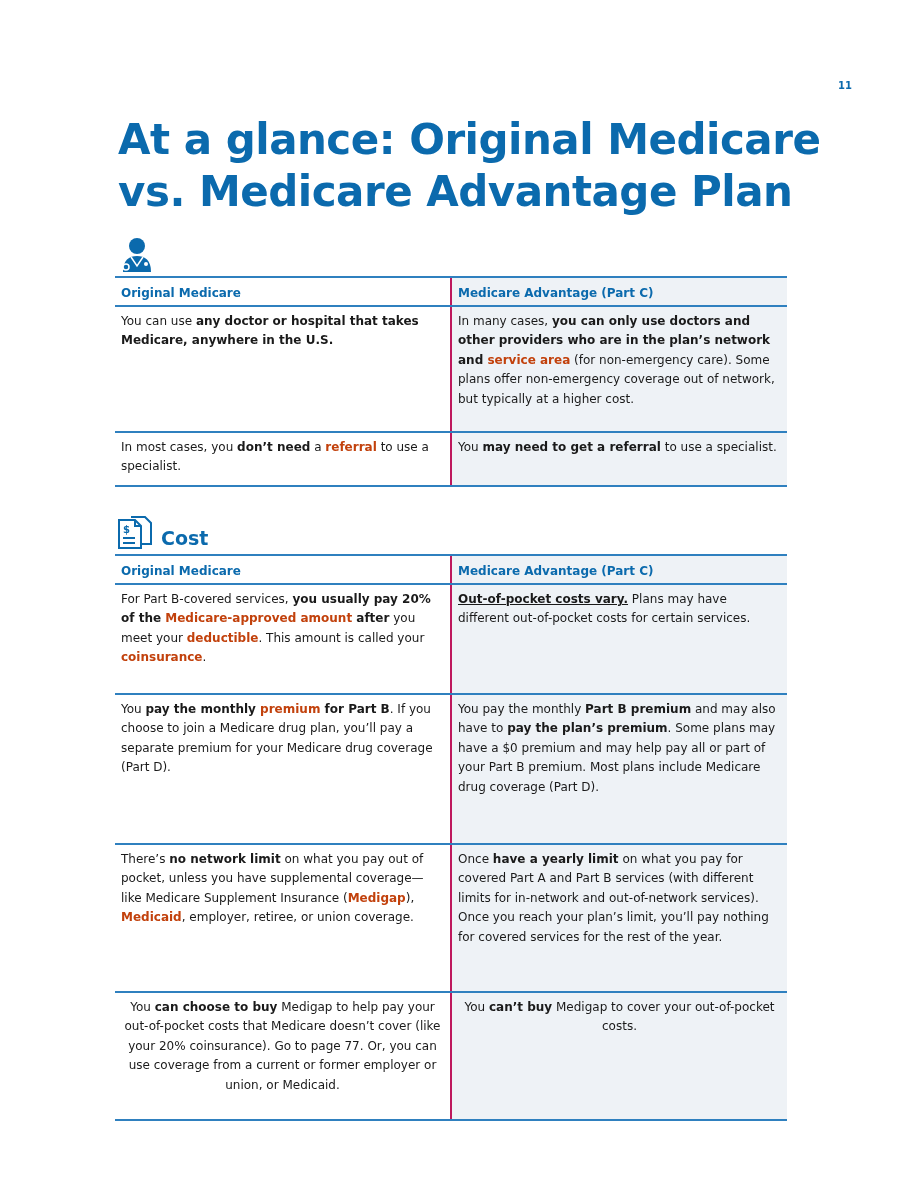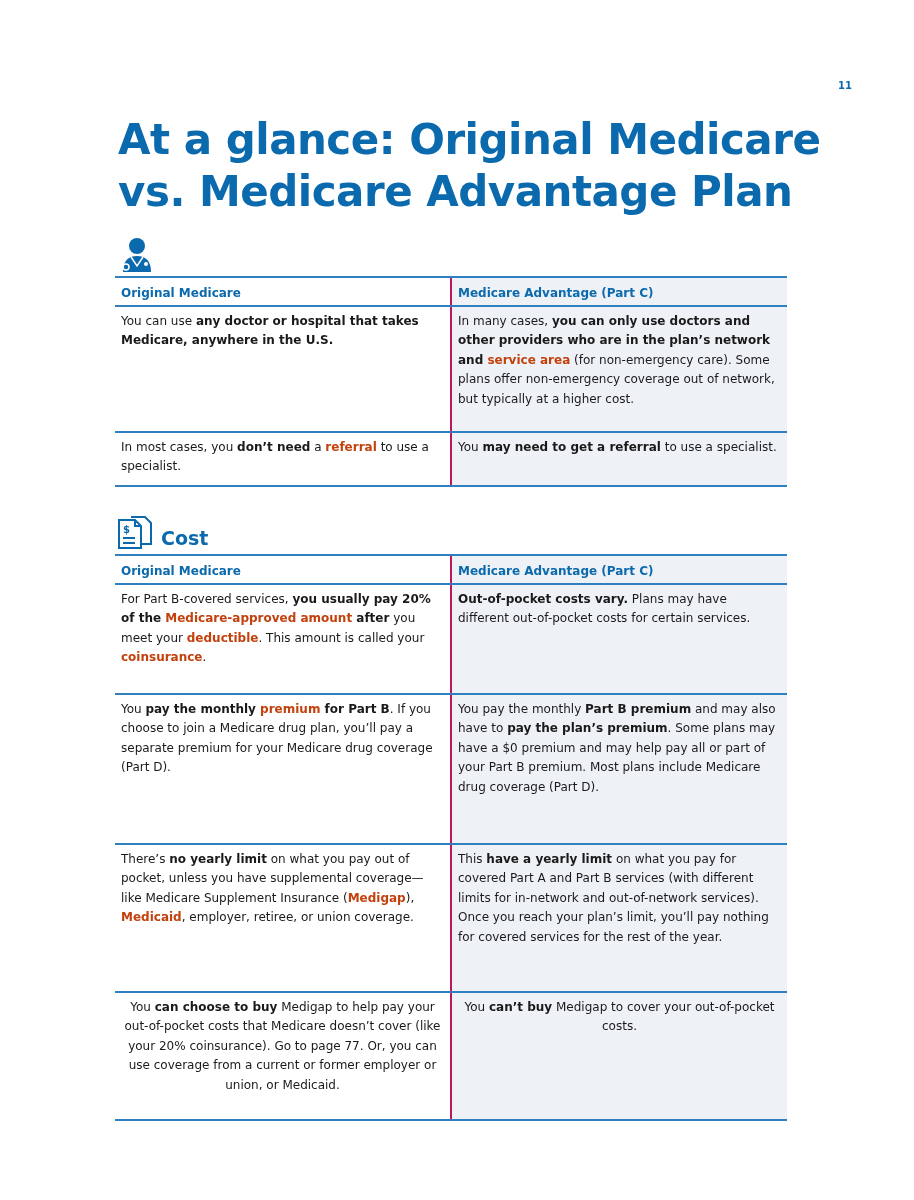--- a/index.html
+++ b/index.html
@@ -84,29 +84,29 @@
       </colgroup>
     <thead>
       <tr>
         <th>Original Medicare</th>
         <th class="right">Medicare Advantage (Part C)</th>
       </tr>
     </thead>
     <tbody>
       <tr style="height:110px;">
         <td><span>For Part B-covered services, </span><span class="b-run" style="font-weight: bold;">you usually pay 20% of the </span><span class="hl">Medicare-approved amount</span><span class="b-run" style="font-weight: bold;"> after</span><span> you meet your </span><span class="hl">deductible</span><span>. This amount is called your </span><span class="hl">coinsurance</span><span>.</span></td>
-        <td class="right"><span class="b-run" style="font-weight: bold;">Out-of-pocket costs vary.</span><span> Plans may have different out-of-pocket costs for certain services.</span></td>
+        <td class="right"><span class="b-run" style="font-weight: bold; text-decoration: underline;">Out-of-pocket costs vary.</span><span> Plans may have different out-of-pocket costs for certain services.</span></td>
       </tr>
       <tr style="height:150px;">
         <td><span>You </span><span class="b-run" style="font-weight: bold;">pay the monthly </span><span class="hl">premium</span><span class="b-run" style="font-weight: bold;"> for Part B</span><span>. If you choose to join a Medicare drug plan, you’ll pay a separate premium for your Medicare drug coverage (Part D).</span></td>
         <td class="right"><span>You pay the monthly </span><span class="b-run" style="font-weight: bold;">Part B premium</span><span> and may also have to </span><span class="b-run" style="font-weight: bold;">pay the plan’s premium</span><span>. Some plans may have a $0 premium and may help pay all or part of your Part B premium. Most plans include Medicare drug coverage (Part D).</span></td>
       </tr>
       <tr style="height:148px;">
-        <td><span>There’s </span><span class="b-run" style="font-weight: bold;">no yearly limit</span><span> on what you pay out of pocket, unless you have supplemental coverage—like Medicare Supplement Insurance (</span><span class="hl">Medigap</span><span>), </span><span class="hl">Medicaid</span><span>, employer, retiree, or union coverage.</span></td>
-        <td class="right"><span>This </span><span class="b-run" style="font-weight: bold;">have a yearly limit</span><span> on what you pay for covered Part A and Part B services (with different limits for in-network and out-of-network services). Once you reach your plan’s limit, you’ll pay nothing for covered services for the rest of the year.</span></td>
+        <td><span>There’s </span><span class="b-run" style="font-weight: bold;">no network limit</span><span> on what you pay out of pocket, unless you have supplemental coverage—like Medicare Supplement Insurance (</span><span class="hl">Medigap</span><span>), </span><span class="hl">Medicaid</span><span>, employer, retiree, or union coverage.</span></td>
+        <td class="right"><span>Once </span><span class="b-run" style="font-weight: bold;">have a yearly limit</span><span> on what you pay for covered Part A and Part B services (with different limits for in-network and out-of-network services). Once you reach your plan’s limit, you’ll pay nothing for covered services for the rest of the year.</span></td>
       </tr>
       <tr style="height:128px;text-align:center;">
         <td><span>You </span><span class="b-run" style="font-weight: bold;">can choose to buy</span><span> Medigap to help pay your out-of-pocket costs that Medicare doesn’t cover (like your 20% coinsurance). Go to page 77. Or, you can use coverage from a current or former employer or union, or Medicaid.</span></td>
         <td class="right"><span>You </span><span class="b-run" style="font-weight: bold;">can’t buy</span><span> Medigap to cover your out-of-pocket costs.</span></td>
       </tr>
     </tbody>
   </table>
 </div>
 
 </body></html>

